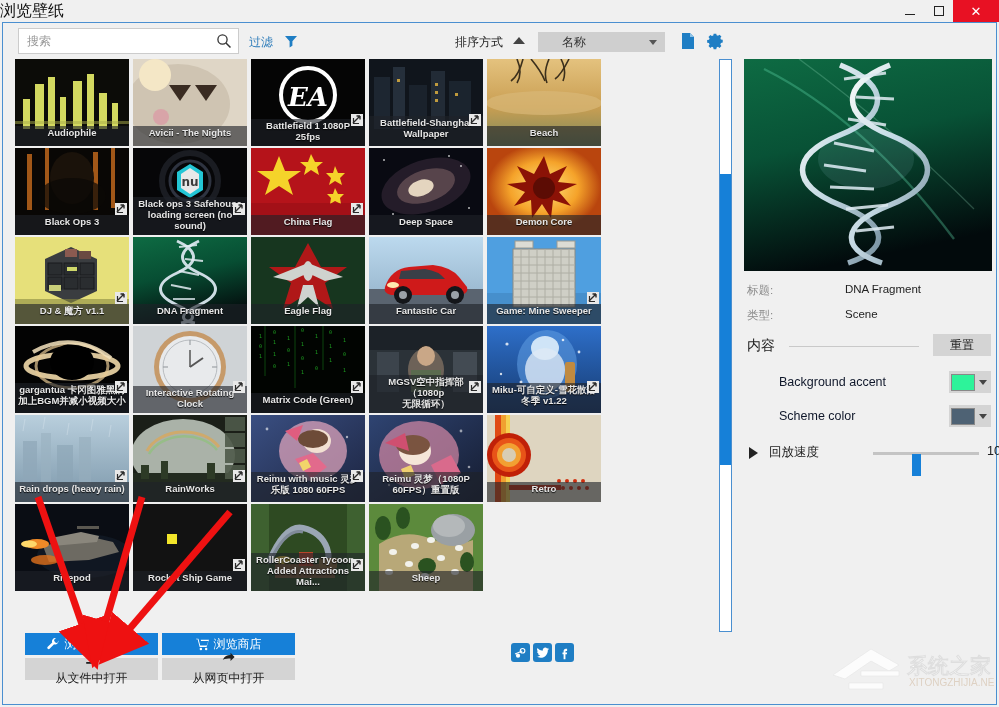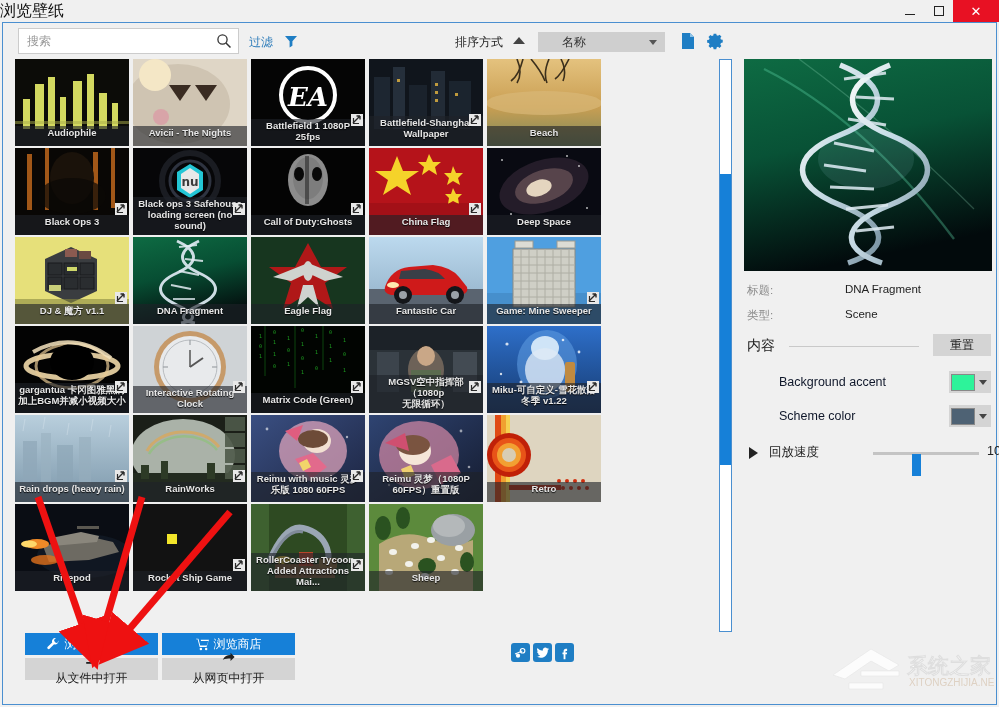--- a/index.html
+++ b/index.html
@@ -485,38 +485,20 @@
   <rect width="12" height="12" fill="#e8e8e8"></rect>
   <path d="M2 9 L9 2 M9 2 L5.5 2 M9 2 L9 5.5" stroke="#2a2a2a" stroke-width="1.4" fill="none"></path>
   <path d="M2.5 4 L2.5 9.5 L8 9.5" stroke="#2a2a2a" stroke-width="1.2" fill="none"></path>
 </svg>
             </span>
             <div class="tile-label tall">Black ops 3 Safehouse
 loading screen (no sound)</div>
           </div>
           <div class="tile">
             <div class="tile-bg"><svg width="114" height="87" viewBox="0 0 114 87">
-                <rect width="114" height="87" fill="#040404"></rect>
-   <ellipse cx="57" cy="32" rx="20" ry="26" fill="#b9b9b9" opacity=".75"></ellipse>
-   <ellipse cx="57" cy="30" rx="15" ry="21" fill="#6d6d6d" opacity=".5"></ellipse>
-   <ellipse cx="48" cy="26" rx="5" ry="7" fill="#080808"></ellipse>
-   <ellipse cx="66" cy="26" rx="5" ry="7" fill="#080808"></ellipse>
-   <rect x="54" y="8" width="4" height="48" fill="#2a2a2a" opacity=".6"></rect>
-              </svg></div>
-            <span class="steam-badge">
-              <svg width="12" height="12" viewBox="0 0 12 12">
-  <rect width="12" height="12" fill="#e8e8e8"></rect>
-  <path d="M2 9 L9 2 M9 2 L5.5 2 M9 2 L9 5.5" stroke="#2a2a2a" stroke-width="1.4" fill="none"></path>
-  <path d="M2.5 4 L2.5 9.5 L8 9.5" stroke="#2a2a2a" stroke-width="1.2" fill="none"></path>
-</svg>
-            </span>
-            <div class="tile-label">Call of Duty:Ghosts</div>
-          </div>
-          <div class="tile">
-            <div class="tile-bg"><svg width="114" height="87" viewBox="0 0 114 87">
                 <rect width="114" height="87" fill="#c1151c"></rect>
    <rect width="114" height="87" fill="#9d1016" opacity=".3"></rect>
    <polygon points="28,8 34,23 50,23 37,32 42,47 28,38 14,47 19,32 6,23 22,23" fill="#f5d32a"></polygon>
    <polygon points="60,6 64,14 72,14 66,19 68,27 60,22 53,27 55,19 49,14 57,14" fill="#f5d32a"></polygon>
    <polygon points="84,18 87,25 94,25 89,30 91,37 84,33 78,37 80,30 75,25 82,25" fill="#f5d32a"></polygon>
    <polygon points="84,40 87,46 93,46 89,50 90,56 84,53 79,56 80,50 76,46 82,46" fill="#f5d32a"></polygon>
    <rect y="55" width="114" height="32" fill="#8d0d13" opacity=".45"></rect>
               </svg></div>
             <span class="steam-badge">
               <svg width="12" height="12" viewBox="0 0 12 12">
@@ -535,20 +517,35 @@
    <ellipse cx="52" cy="40" rx="13" ry="8" fill="#f4e5cc" opacity=".9" transform="rotate(-18 52 40)"></ellipse>
    <g fill="#fff" opacity=".7">
                   <circle cx="15" cy="12" r="1"></circle>
                   <circle cx="92" cy="18" r="1"></circle>
                   <circle cx="100" cy="60" r="1"></circle>
                   <circle cx="24" cy="66" r="1"></circle>
                   <circle cx="80" cy="8" r="1"></circle>
                 </g>
               </svg></div>
             <div class="tile-label">Deep Space</div>
+          </div>
+          <div class="tile">
+            <div class="tile-bg"><svg width="114" height="87" viewBox="0 0 114 87">
+                <defs>
+                  <radialGradient id="dm" cx=".5" cy=".45">
+                    <stop offset="0%" stop-color="#ffe680"></stop>
+                    <stop offset="60%" stop-color="#f5a32a"></stop>
+                    <stop offset="100%" stop-color="#b9450e"></stop>
+                  </radialGradient>
+                </defs>
+   <rect width="114" height="87" fill="url(#dm)"></rect>
+   <polygon fill="#8b1206" points="57,8 63,26 80,18 71,34 90,36 72,44 84,58 66,52 64,70 55,56 45,70 44,52 27,58 38,44 20,36 39,34 30,18 47,26"></polygon>
+   <circle cx="57" cy="40" r="11" fill="#5c0c04"></circle>
+              </svg></div>
+            <div class="tile-label">Demon Core</div>
           </div>
           <div class="tile">
             <div class="tile-bg"><svg width="114" height="87" viewBox="0 0 114 87">
                 <rect width="114" height="87" fill="#e6e07a"></rect>
    <g transform="translate(30,10)">
      <polygon points="0,12 26,0 52,12 52,44 26,56 0,44" fill="#3a3d40"></polygon>
      <g fill="#2a2d30" stroke="#191b1d" stroke-width="1">
        <rect x="3" y="16" width="14" height="12"></rect>
                     <rect x="19" y="16" width="14" height="12"></rect>
                     <rect x="35" y="16" width="14" height="12"></rect>

